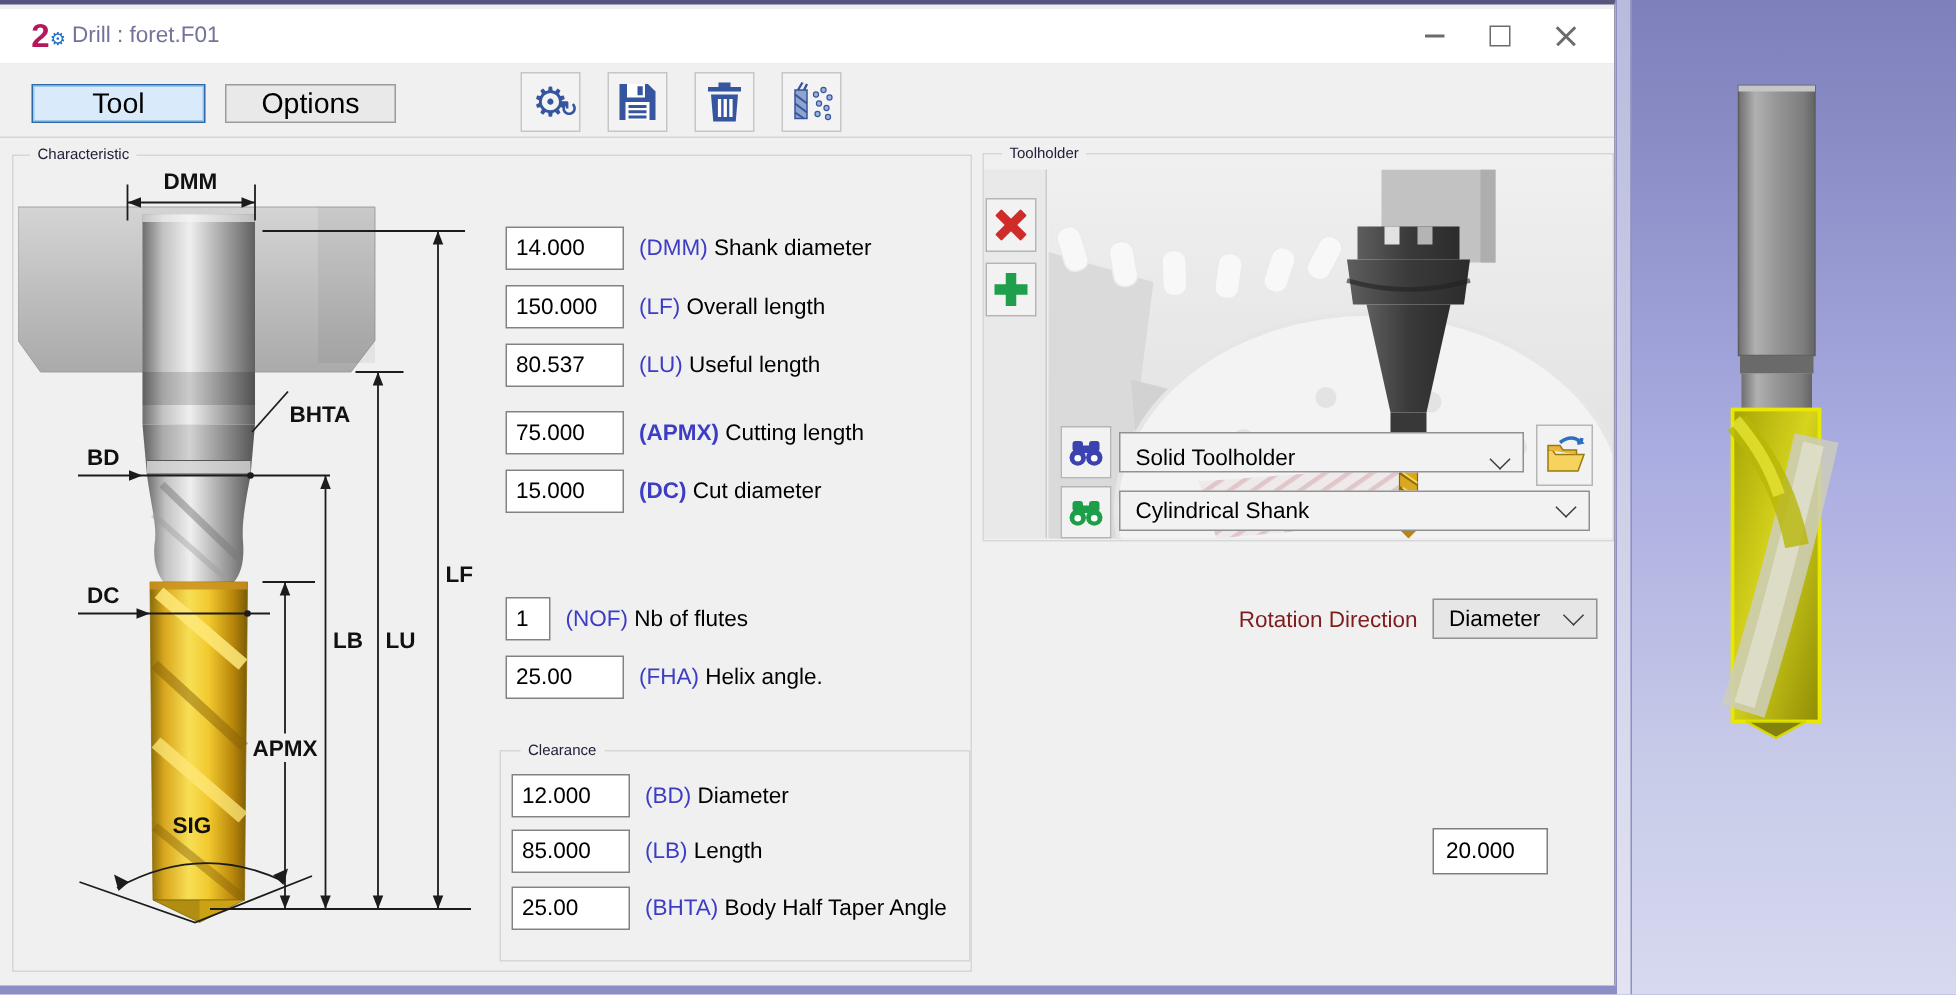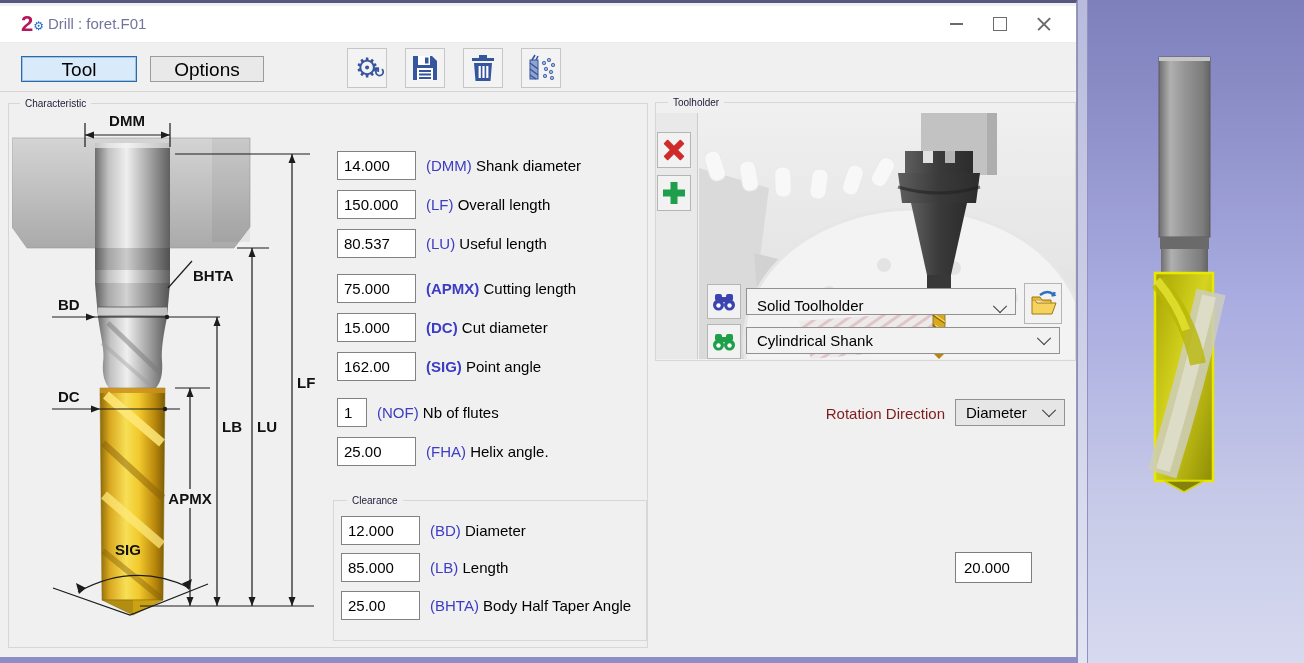--- a/index.html
+++ b/index.html
@@ -295,24 +295,20 @@
       <span class="fl"><span class="code">(LU)</span> <span>Useful length</span></span>
     </div>
     <div class="frow bold" style="top:271px">
       <input value="75.000" style="">
       <span class="fl"><span class="code">(APMX)</span> <span>Cutting length</span></span>
     </div>
     <div class="frow bold" style="top:310px">
       <input value="15.000" style="">
       <span class="fl"><span class="code">(DC)</span> <span>Cut diameter</span></span>
     </div>
-    <div class="frow bold" style="top:349px">
-      <input value="162.00" style="">
-      <span class="fl"><span class="code">(SIG)</span> <span>Point angle</span></span>
-    </div>
     <div class="frow" style="top:395px">
       <input class="small" value="1" style="">
       <span class="fl"><span class="code">(NOF)</span> <span>Nb of flutes</span></span>
     </div>
     <div class="frow" style="top:434px">
       <input value="25.00" style="">
       <span class="fl"><span class="code">(FHA)</span> <span>Helix angle.</span></span>
     </div>
 
     <div class="groupbox" style="left:333px;top:497px;width:314px;height:141px;"></div>

